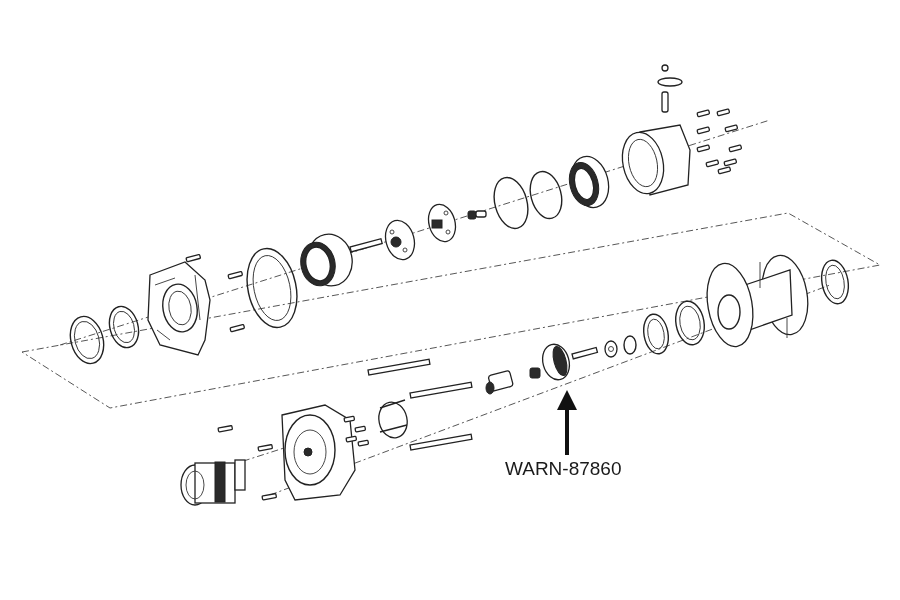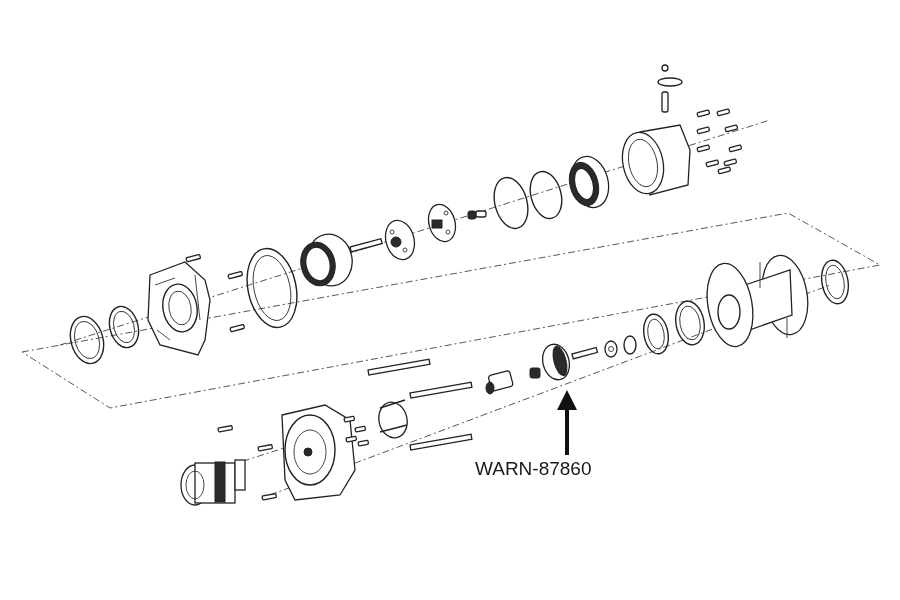--- a/index.html
+++ b/index.html
@@ -1,18 +1,18 @@
 <!DOCTYPE html>
 <html><head>
 <meta charset="utf-8">
 <style>
   html, body { margin:0; padding:0; background:#ffffff; }
   body { width:900px; height:600px; position:relative; overflow:hidden; font-family:"Liberation Sans", sans-serif; }
   svg.diagram { position:absolute; left:0; top:0; width:900px; height:600px; }
-  .label { position:absolute; left:475px; top:458px; font-size:19px; color:#1a1a1a; letter-spacing:0px; font-family:"Liberation Sans", sans-serif; }
+  .label { position:absolute; left:505px; top:458px; font-size:19px; color:#1a1a1a; letter-spacing:0px; font-family:"Liberation Sans", sans-serif; }
   .s { fill:none; stroke:#222; stroke-width:1.4; }
   .t { fill:none; stroke:#333; stroke-width:0.9; }
   .dash { fill:none; stroke:#444; stroke-width:0.9; stroke-dasharray:7 3 2 3; }
   .dk { fill:#2a2a2a; stroke:#222; stroke-width:1; }
   .wh { fill:#fff; stroke:#222; stroke-width:1.3; }
 </style>
 </head>
 <body>
 
 <svg class="diagram" viewBox="0 0 900 600">

